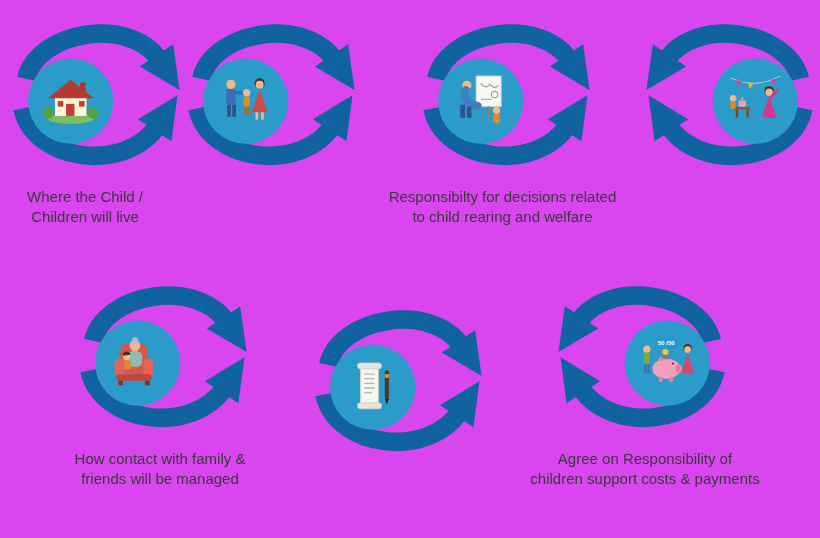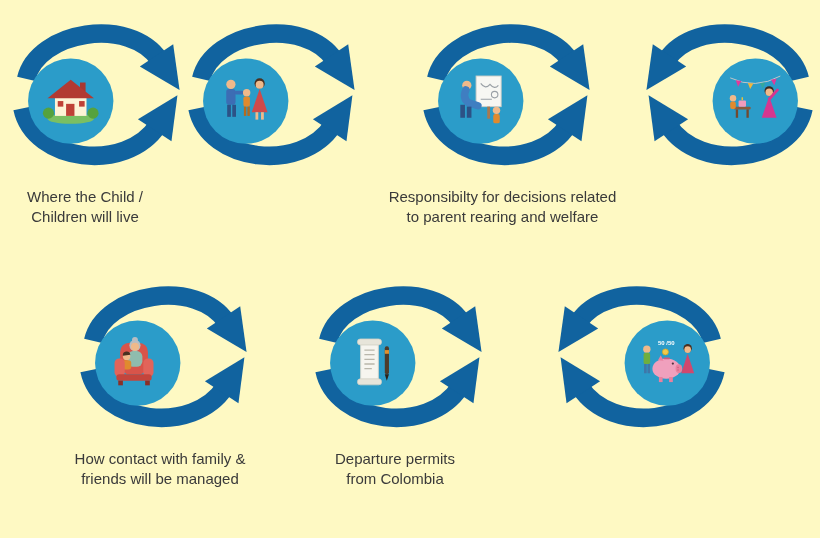--- a/index.html
+++ b/index.html
@@ -2,24 +2,24 @@
 <html style="--arrow-color: #11639f; --circle-color: #2b9cc9; --caption-color: #3a3a3a;"><head>
 <meta charset="utf-8">
 <style>
   :root{
     --arrow-color:#11639f;
     --circle-color:#2b9cc9;
     --caption-color:#3a3a3a;
   }
   *{box-sizing:border-box;}
   body{margin:0;background:#ffffff;font-family:"Liberation Sans",sans-serif;}
-  .page{width:820px;height:538px;overflow:hidden;background:#fef9c3;}
+  .page{width:820px;height:538px;overflow:hidden;background:#d946ef;}
   .row{display:flex;align-items:flex-start;}
   .row-top{padding-top:12px;}
-  .row-bottom{margin-top:46px;}
+  .row-bottom{margin-top:46px;align-items:center;}
   .item{text-align:center;flex:0 0 auto;}
   .motif{width:186px;height:167px;display:block;margin:0 auto;}
   .arrow-path{fill:none;stroke:var(--arrow-color);stroke-width:20;}
   .ah-fill{fill:var(--arrow-color);}
   .disc{fill:var(--circle-color);}
   .caption{
     margin-top:8px;
     font-size:15px;
     line-height:1.35;
     color:var(--caption-color);
@@ -100,21 +100,21 @@
           <rect x="39" y="38" width="3" height="13" fill="#a87952"></rect>
           <circle cx="17" cy="15" r="5" fill="#f0b98a"></circle>
           <path d="M16,20 q-4,9 3,14 l10,3" stroke="#3f7ec1" stroke-width="8" fill="none" stroke-linecap="round"></path>
           <rect x="10" y="36" width="5" height="14" fill="#2c5286"></rect>
           <rect x="17" y="38" width="5" height="12" fill="#2c5286"></rect>
           <circle cx="49" cy="42" r="4" fill="#f0b98a"></circle>
           <rect x="45.5" y="46" width="7" height="10" rx="2" fill="#e08a2e"></rect>
         </svg>
       </svg>
       <div class="caption">Responsibilty for decisions related
-to parent rearing and welfare</div>
+to child rearing and welfare</div>
     </div>
 
     <div class="item" style="width:180px">
       <svg class="motif" viewBox="0 0 200 180">
         <use href="#cycle" transform="translate(200,0) scale(-1,1)"></use>
         <circle class="disc" cx="124" cy="96" r="46"></circle>
         <svg x="92" y="64" width="64" height="64" viewBox="0 0 64 64">
           <path d="M5,7 Q32,20 59,5" stroke="#c9c9c9" stroke-width="1" fill="none"></path>
           <polygon points="11,9.5 17,10.5 13.5,16.5" fill="#df3a9a"></polygon>
           <polygon points="24,12.5 30,13 26.5,19" fill="#f2b63c"></polygon>
@@ -170,22 +170,20 @@
         <svg x="44" y="64" width="64" height="64" viewBox="0 0 64 64">
           <rect x="19" y="9" width="19" height="44" fill="#f6f5ef" stroke="#d9d7cc" stroke-width="1"></rect>
           <rect x="15.5" y="6" width="26" height="6.5" rx="3.2" fill="#e7e5da" stroke="#d0cec2" stroke-width="0.8"></rect>
           <rect x="15.5" y="49" width="26" height="6.5" rx="3.2" fill="#e7e5da" stroke="#d0cec2" stroke-width="0.8"></rect>
           <path d="M23,18 h11 M23,23 h11 M23,28 h11 M23,33 h11 M23,38 h8" stroke="#b9b7ab" stroke-width="1.4"></path>
           <rect x="45" y="14" width="4.5" height="30" rx="2" fill="#4e3b2a"></rect>
           <rect x="45" y="18" width="4.5" height="4" fill="#e0902e"></rect>
           <polygon points="45,44 49.5,44 47.2,51" fill="#2c2118"></polygon>
         </svg>
       </svg>
-      <div class="caption">Departure permits
-from Colombia</div>
     </div>
 
     <div class="item" style="width:290px">
       <svg class="motif" viewBox="0 0 200 180">
         <use href="#cycle" transform="translate(200,0) scale(-1,1)"></use>
         <circle class="disc" cx="124" cy="96" r="46"></circle>
         <svg x="92" y="64" width="64" height="64" viewBox="0 0 64 64">
           <text x="31" y="13" text-anchor="middle" font-size="6.5" font-weight="bold" fill="#ffffff">50 /50</text>
           <circle cx="10" cy="17" r="4" fill="#f0b98a"></circle>
           <rect x="6.5" y="21" width="7" height="12" rx="2" fill="#6fae3e"></rect>
@@ -199,16 +197,18 @@
           <polygon points="22,29 25,23.5 28,29.5" fill="#e9819f"></polygon>
           <ellipse cx="44.5" cy="38" rx="3.6" ry="4.6" fill="#e9819f"></ellipse>
           <circle cx="43.6" cy="36.8" r="0.8" fill="#c95c80"></circle>
           <circle cx="43.6" cy="39.4" r="0.8" fill="#c95c80"></circle>
           <circle cx="38" cy="32.5" r="1.2" fill="#53333f"></circle>
           <rect x="28" y="26" width="7" height="1.8" rx="0.9" fill="#c95c80"></rect>
           <rect x="23" y="47" width="4" height="5.5" fill="#e9819f"></rect>
           <rect x="34" y="47" width="4" height="5.5" fill="#e9819f"></rect>
         </svg>
       </svg>
+      <div class="caption">Agree on Responsibility of
+children support costs &amp; payments</div>
     </div>
 
   </div>
 </div>
 
 </body></html>

